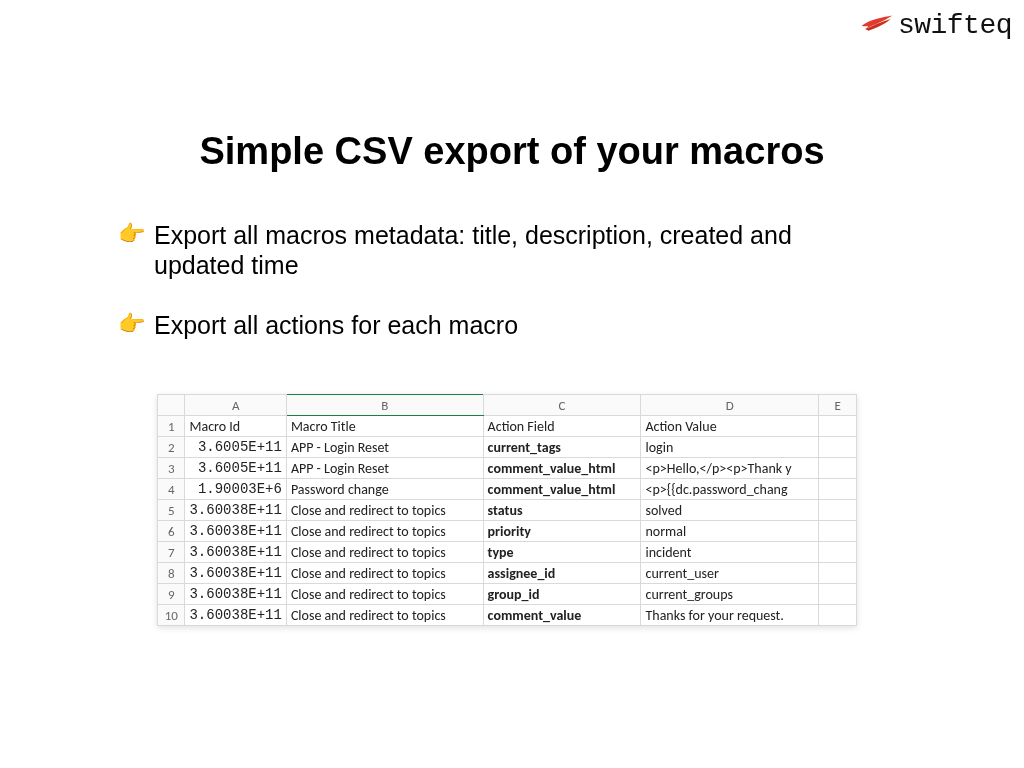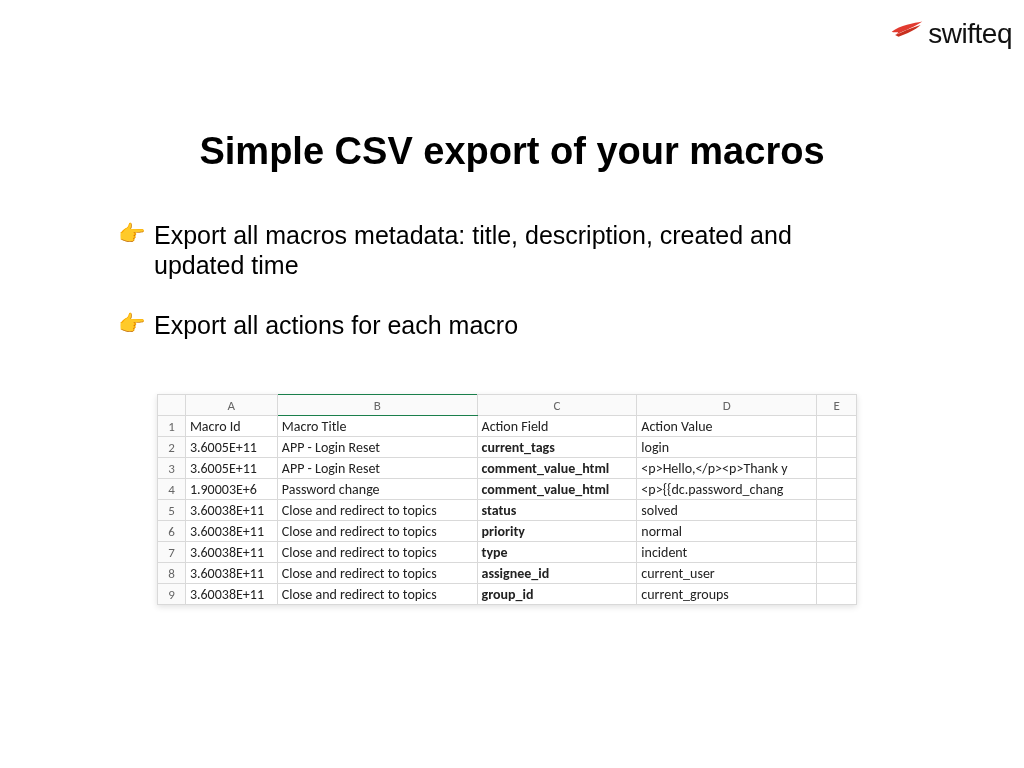--- a/index.html
+++ b/index.html
@@ -7,24 +7,25 @@
     padding: 0;
     width: 1024px;
     height: 768px;
     background: #ffffff;
     font-family: Arial, Helvetica, sans-serif;
     color: #000;
     overflow: hidden;
   }
   .logo {
     position: absolute;
-    top: 18px;
+    top: 10px;
     right: 12px;
     display: flex;
-    align-items: flex-start;
+    align-items: flex-end;
+    font-family: Liberation Mono, monospace;
   }
   .logo svg {
     width: 34px;
     height: 24px;
   }
   .logo-text {
     font-size: 28px;
     font-weight: 500;
     color: #111;
     margin-left: 4px;
@@ -100,21 +101,21 @@
   .sheet .topcorner {
     background: linear-gradient(135deg, #fafafa 50%, #e2e2e2 50%);
     width: 28px;
   }
   .col-A { width: 92px; }
   .col-B { width: 200px; border-top: 1.5px solid #1a7f4b !important; }
   .col-C { width: 160px; font-weight: bold; }
   .col-D { width: 180px; }
   .col-E { width: 40px; }
   .colhead .col-B { border-top: 1.5px solid #1a7f4b; border-bottom: 1.5px solid #1a7f4b; }
-  .data-row td.val-A { text-align: left; }
+  .data-row td.val-A { text-align: right; font-family: Liberation Mono, monospace; }
   .data-row td { text-align: left; }
   .header-row-data td { font-weight: 400; }
 </style>
 </head>
 <body>
 
 <div class="logo">
   <span>
     <svg viewBox="0 0 40 24">
       <path d="M2 14 C 12 6, 28 4, 38 2 C 30 8, 18 12, 6 18 C 14 12, 6 16, 2 14 Z" fill="#e23a2f"></path>
@@ -213,14 +214,22 @@
     <td class="col-E"></td>
   </tr>
   <tr class="data-row">
     <td class="rownum">9</td>
     <td class="val-A col-A">3.60038E+11</td>
     <td class="col-B">Close and redirect to topics</td>
     <td class="col-C">group_id</td>
     <td class="col-D">current_groups</td>
     <td class="col-E"></td>
   </tr>
+  <tr class="data-row">
+    <td class="rownum">10</td>
+    <td class="val-A col-A">3.60038E+11</td>
+    <td class="col-B">Close and redirect to topics</td>
+    <td class="col-C">comment_value</td>
+    <td class="col-D">Thanks for your request. </td>
+    <td class="col-E"></td>
+  </tr>
 </tbody>
   </table>
 
 </body></html>

